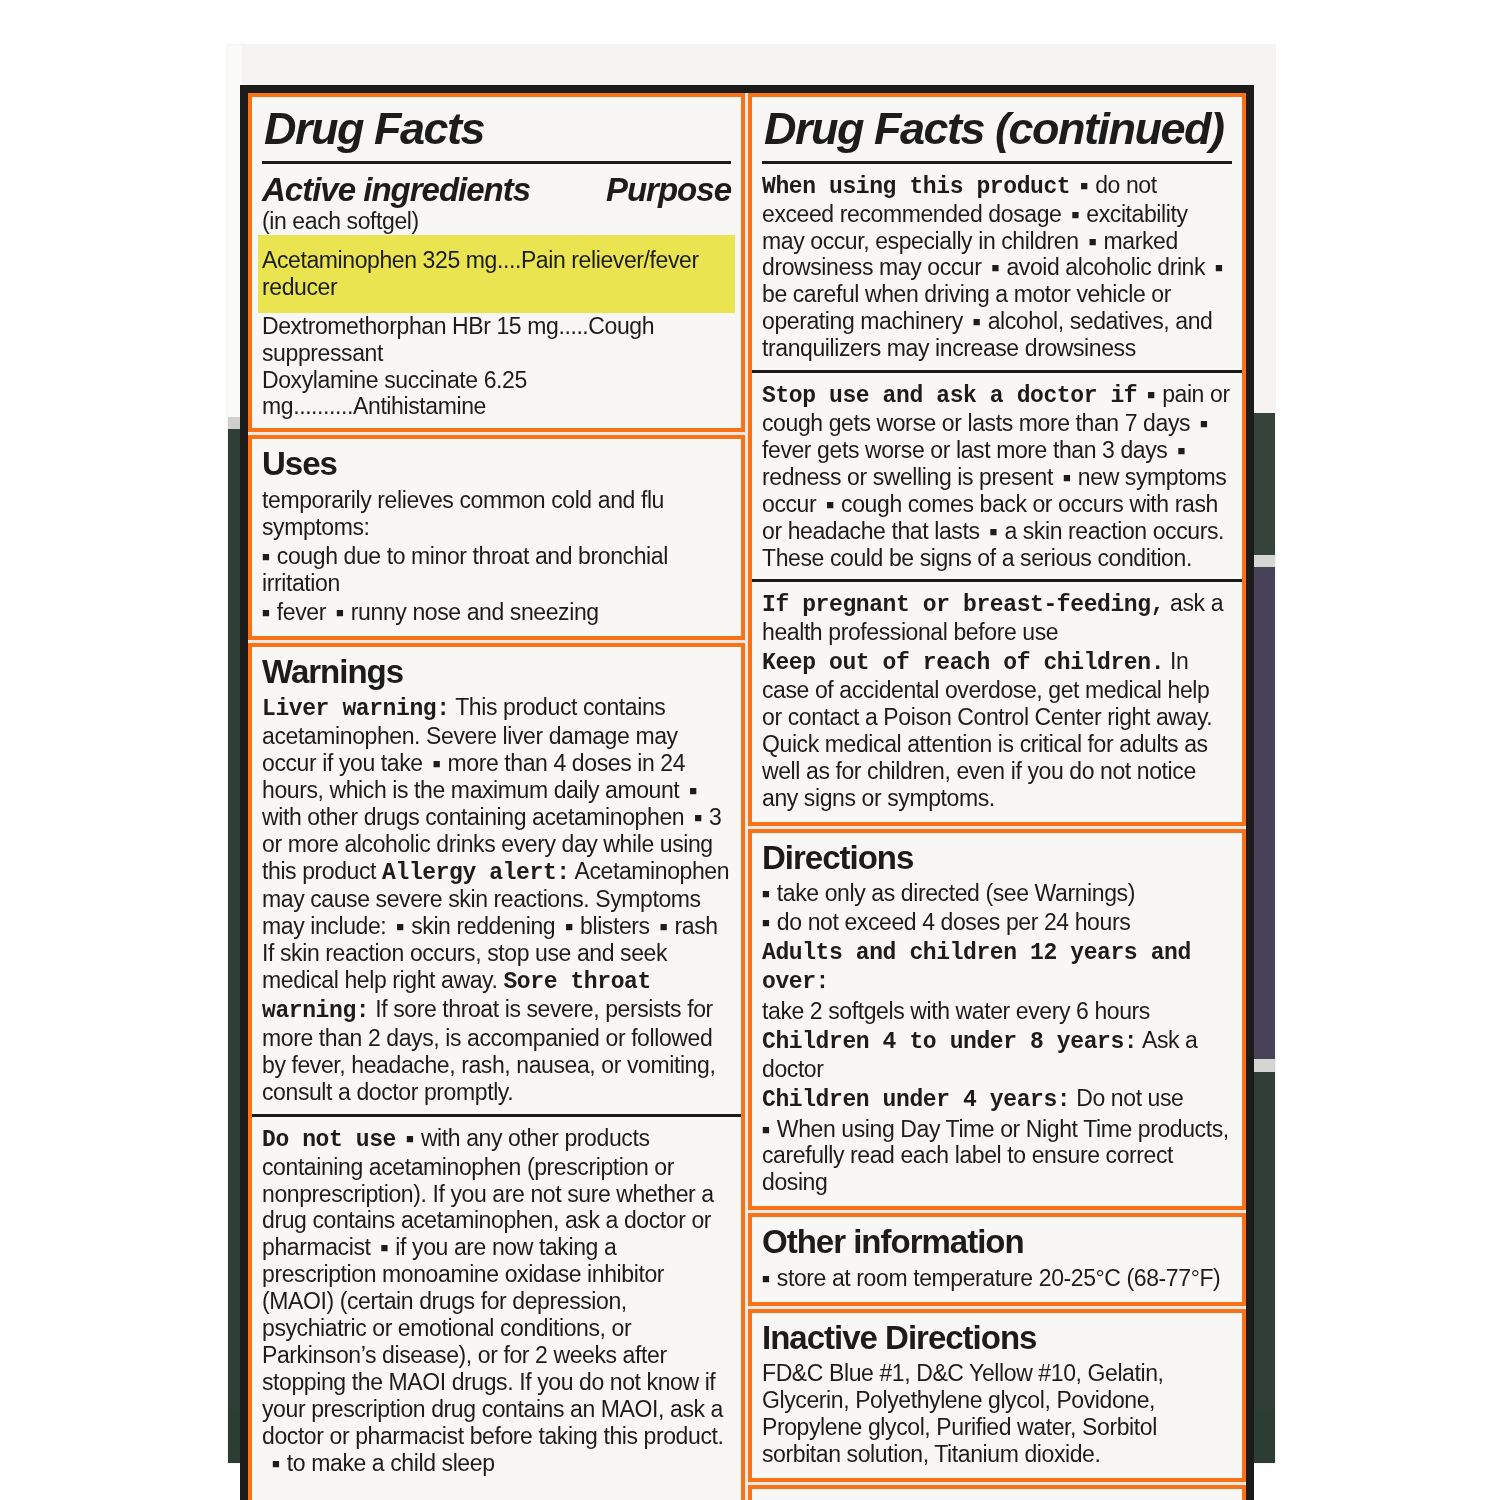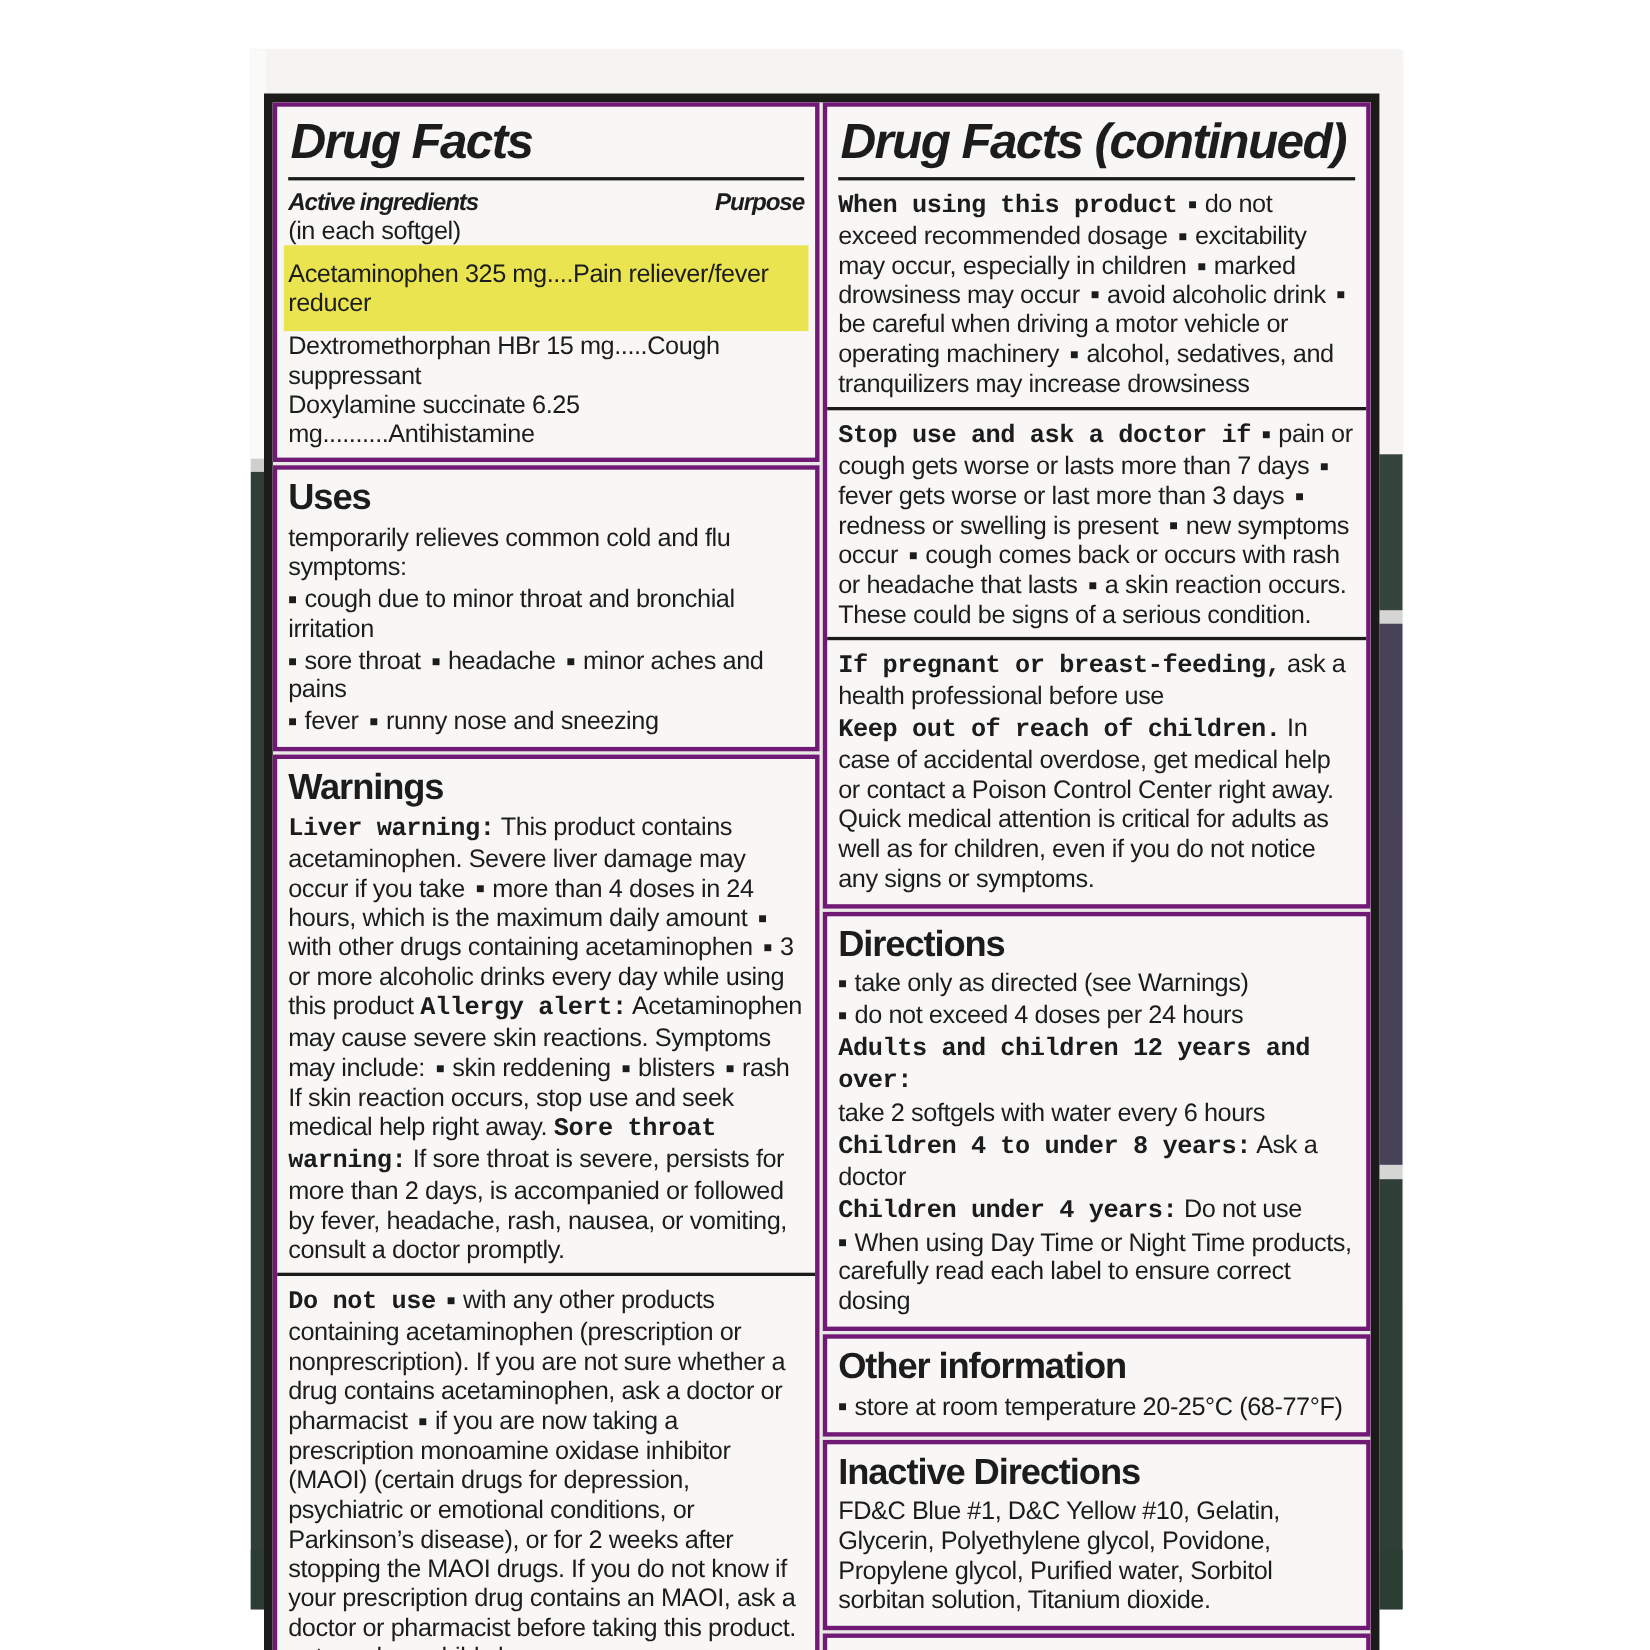--- a/index.html
+++ b/index.html
@@ -22,33 +22,33 @@
   
   .panel{
     position:absolute;left:12px;top:40px;width:1014px;z-index:2;
     background:#e9e8e4;border:8px solid #1b1b19;box-sizing:border-box;
     display:flex;gap:3px;padding:0;
   }
   .col{display:flex;flex-direction:column;gap:3px;}
   .col-left{width:497px;}
   .col-right{flex:1;}
   .sec{
-    background:#f8f7f5;border:4px solid #701a75;box-sizing:border-box;
+    background:#f8f7f5;border:4px solid #f97316;box-sizing:border-box;
     padding:4px 10px 8px 10px;
     font-size:23px;line-height:1.17;letter-spacing:-0.4px;
   }
   .sec:last-child{flex:1;}
   .h1{
     font-size:45px;line-height:1.15;font-weight:bold;font-style:italic;
     letter-spacing:-1.5px;padding:2px 0 4px 2px;
   }
   .rule{height:3px;background:#1b1b19;margin:2px 0 8px 0;}
   .innerdiv{height:3px;background:#1b1b19;margin:8px -10px 8px -10px;}
   .heads{display:flex;justify-content:space-between;align-items:baseline;
-    font-size:22px;font-weight:bold;font-style:italic;letter-spacing:-1px;line-height:1.1;}
+    font-size:33px;font-weight:bold;font-style:italic;letter-spacing:-1px;line-height:1.1;}
   .h2{font-size:33px;font-weight:bold;letter-spacing:-1px;
     line-height:1.2;padding:1px 0 3px 0;}
   .line{display:block;}
   .line.hl{background:#e9e44f;margin:0 -4px;padding:12px 4px;}
   .p{margin:0 0 2px 0;}
   .b{font-weight:bold;font-family:Liberation Mono, monospace;}
   .bu{
     display:inline-block;font-size:13px;vertical-align:3px;
     margin:0 7px 0 10px;letter-spacing:0;
   }
@@ -83,21 +83,20 @@
           </div>
           <span class="line">(in each softgel)</span>
           <span class="line hl">Acetaminophen 325 mg....Pain reliever/fever reducer</span>
           <span class="line">Dextromethorphan HBr 15 mg.....Cough suppressant</span>
           <span class="line">Doxylamine succinate 6.25 mg..........Antihistamine</span>
         </div>
         <div class="sec">
           <div class="h2">Uses</div>
           <p class="p">temporarily relieves common cold and flu symptoms:</p>
           <p class="p"><span class="bu">■</span>cough due to minor throat and bronchial irritation</p>
-          <p class="p"><span class="bu">■</span>sore throat<span class="bu">■</span>headache<span class="bu">■</span>minor aches and pains</p>
           <p class="p"><span class="bu">■</span>fever<span class="bu">■</span>runny nose and sneezing</p>
         </div>
         <div class="sec">
           <div class="h2">Warnings</div>
           <p class="p"><span class="b">Liver warning:</span> This product contains acetaminophen. Severe liver damage may occur if you take<span class="bu">■</span>more than 4 doses in 24 hours, which is the maximum daily amount<span class="bu">■</span>with other drugs containing acetaminophen<span class="bu">■</span>3 or more alcoholic drinks every day while using this product  <span class="b">Allergy alert:</span> Acetaminophen may cause severe skin reactions. Symptoms may include:<span class="bu">■</span>skin reddening<span class="bu">■</span>blisters<span class="bu">■</span>rash  If skin reaction occurs, stop use and seek medical help right away. <span class="b">Sore throat warning:</span> If sore throat is severe, persists for more than 2 days, is accompanied or followed by fever, headache, rash, nausea, or vomiting, consult a doctor promptly.</p>
           <div class="innerdiv"></div>
           <p class="p"><span class="b">Do not use</span><span class="bu">■</span>with any other products containing acetaminophen (prescription or nonprescription). If you are not sure whether a drug contains acetaminophen, ask a doctor or pharmacist<span class="bu">■</span>if you are now taking a prescription monoamine oxidase inhibitor (MAOI) (certain drugs for depression, psychiatric or emotional conditions, or Parkinson’s disease), or for 2 weeks after stopping the MAOI drugs. If you do not know if your prescription drug contains an MAOI, ask a doctor or pharmacist before taking this product.<span class="bu">■</span>to make a child sleep</p>
         </div>
       </div>
       <div class="col col-right">

